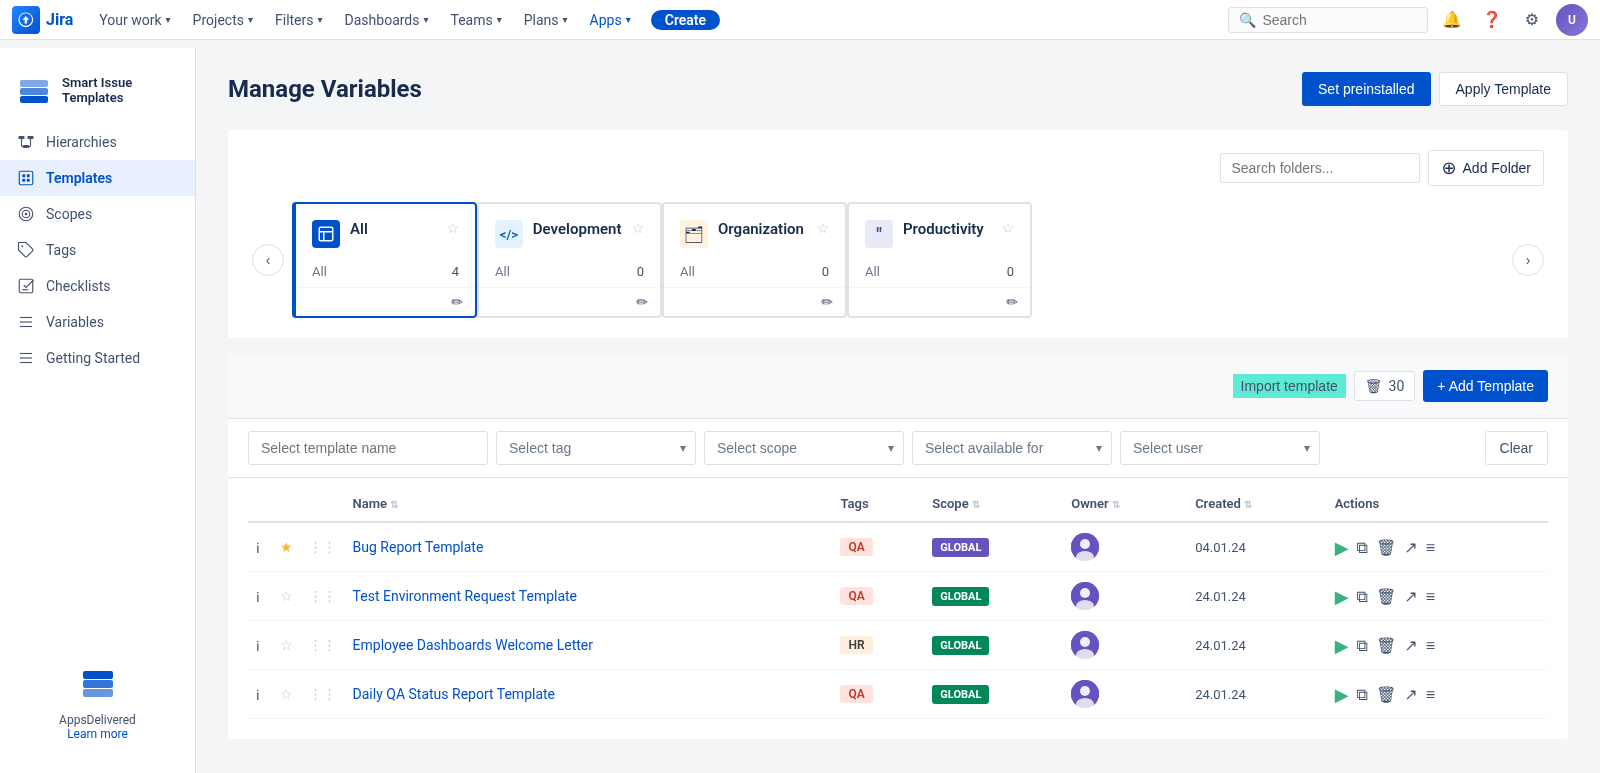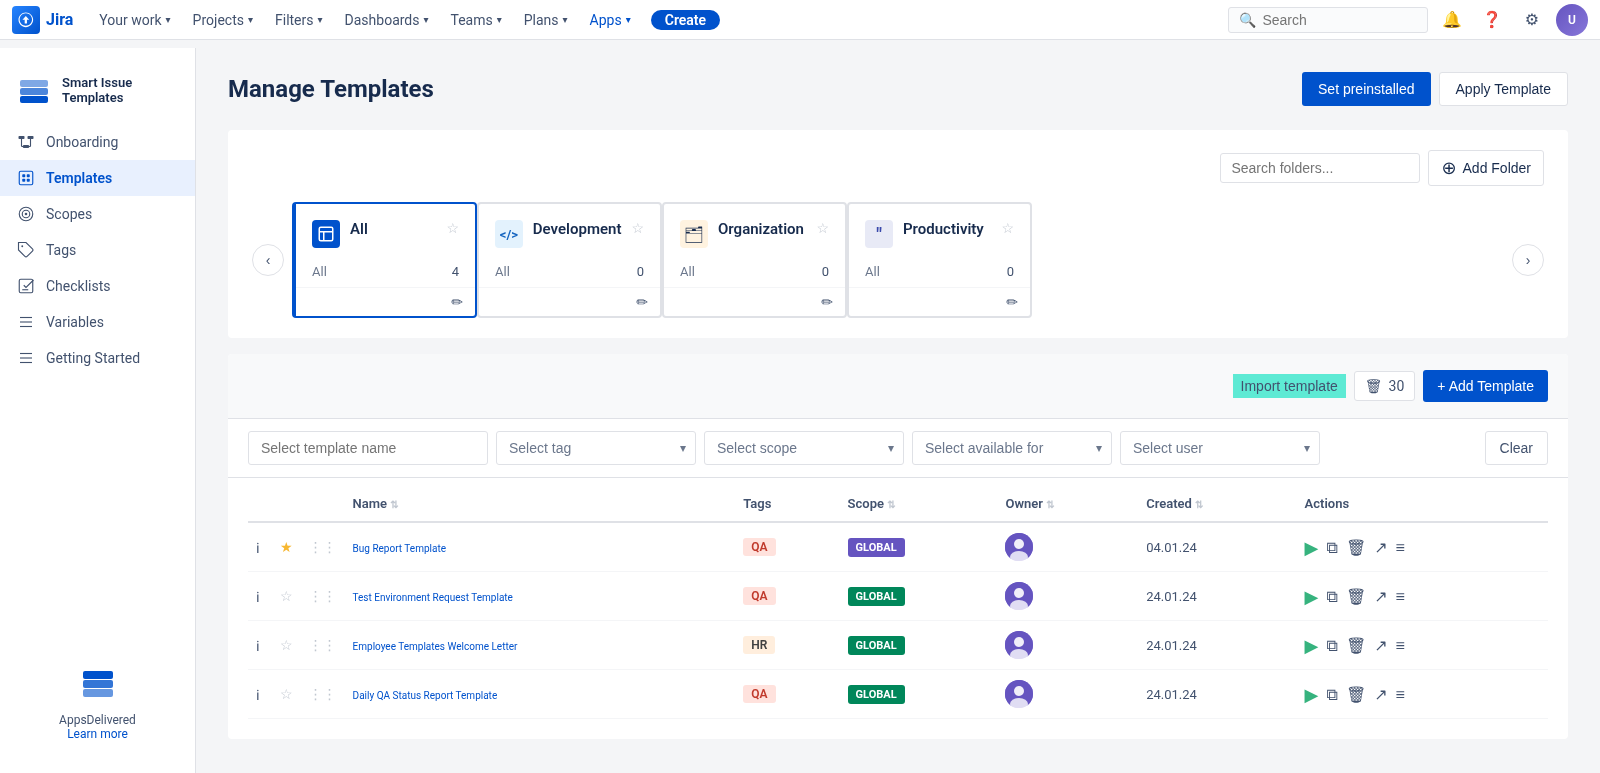--- a/index.html
+++ b/index.html
@@ -85,21 +85,21 @@
     
     .table-wrap { padding: 0 20px 20px; }
     table { width: 100%; border-collapse: collapse; margin-top: 8px; }
     thead th { text-align: left; padding: 10px 8px; font-size: 13px; color: #42526e; font-weight: 600; border-bottom: 2px solid #dfe1e6; white-space: nowrap; }
     thead th .sort-icon { color: #c1c7d0; font-size: 10px; }
     tbody tr { border-bottom: 1px solid #f4f5f7; }
     tbody td { padding: 10px 8px; font-size: 14px; vertical-align: middle; }
     .info-icon { color: #42526e; font-size: 14px; cursor: pointer; }
     .star-icon { color: #c1c7d0; font-size: 14px; cursor: pointer; }
     .star-icon.active { color: #f7b731; }
-    .template-name { color: #0052cc; cursor: pointer; font-size: 10px; }
+    .template-name { color: #0052cc; cursor: pointer; font-size: 14px; }
     .tag-badge { display: inline-block; padding: 2px 8px; border-radius: 3px; font-size: 12px; font-weight: 600; }
     .tag-qa { background: #ffe2dd; color: #c0392b; }
     .tag-hr { background: #ffeedd; color: #404040; }
     .scope-badge { display: inline-block; padding: 3px 8px; border-radius: 3px; font-size: 11px; font-weight: 700; color: white; }
     .scope-global-purple { background: #6554c0; }
     .scope-global-green { background: #00875a; }
     .owner-avatar-placeholder { width: 28px; height: 28px; border-radius: 50%; background: linear-gradient(135deg, #6554c0, #8777d9); display: flex; align-items: center; justify-content: center; color: white; font-size: 11px; font-weight: 600; }
     .created-date { color: #42526e; font-size: 13px; }
     .action-icons { display: flex; align-items: center; gap: 8px; }
     .action-icon { cursor: pointer; color: #42526e; font-size: 16px; }
@@ -161,21 +161,21 @@
         <svg width="18" height="18" viewBox="0 0 24 24" fill="#42526e">
             <rect x="2" y="4" width="8" height="4" rx="1"></rect>
             <rect x="14" y="4" width="8" height="4" rx="1"></rect>
             <rect x="8" y="16" width="8" height="4" rx="1"></rect>
             <line x1="6" y1="8" x2="6" y2="18" stroke="#42526e" stroke-width="1.5"></line>
             <line x1="18" y1="8" x2="18" y2="18" stroke="#42526e" stroke-width="1.5"></line>
             <line x1="6" y1="18" x2="18" y2="18" stroke="#42526e" stroke-width="1.5"></line>
             <line x1="12" y1="18" x2="12" y2="20" stroke="#42526e" stroke-width="1.5"></line>
           </svg>
       </span>
-      <span>Onboarding</span>
+      <span>Hierarchies</span>
     </div>
 
     <div class="sidebar-item active">
       <span class="sidebar-item-icon">
         <svg width="18" height="18" viewBox="0 0 24 24" fill="#0052cc">
             <rect x="3" y="3" width="18" height="18" rx="2" fill="none" stroke="#0052cc" stroke-width="1.5"></rect>
             <rect x="7" y="7" width="4" height="4" rx="1" fill="#0052cc"></rect>
             <rect x="13" y="7" width="4" height="4" rx="1" fill="#0052cc"></rect>
             <rect x="7" y="13" width="4" height="4" rx="1" fill="#0052cc"></rect>
             <rect x="13" y="13" width="4" height="4" rx="1" fill="#0052cc"></rect>
@@ -247,21 +247,21 @@
         </svg>
       </div>
       <div class="sidebar-bottom-text">AppsDelivered</div>
       <div class="sidebar-bottom-link">Learn more</div>
     </div>
   </aside>
 
   <main class="main">
 
     <div class="page-header">
-      <h1 class="page-title">Manage Templates</h1>
+      <h1 class="page-title">Manage Variables</h1>
       <div class="header-actions">
         <button class="btn-primary">Set preinstalled</button>
         <button class="btn-secondary">Apply Template</button>
       </div>
     </div>
 
     <div class="folder-section">
       <div class="folder-controls">
         <input type="text" class="search-folders" placeholder="Search folders..." style="">
         <button class="add-folder-btn">
@@ -493,21 +493,21 @@
               <td>
                 <span class="info-icon">ℹ</span>
               </td>
               <td>
                 <span class="star-icon">☆</span>
               </td>
               <td>
                 <span style="color:#c1c7d0;">⋮⋮</span>
               </td>
               <td>
-                <span class="template-name">Employee Templates Welcome Letter</span>
+                <span class="template-name">Employee Dashboards Welcome Letter</span>
               </td>
               <td>
                 <span class="tag-badge tag-hr">HR</span>
               </td>
               <td>
                 <span class="scope-badge scope-global-green">GLOBAL</span>
               </td>
               <td>
                 <div class="owner-avatar-placeholder">
                   <svg width="28" height="28" viewBox="0 0 28 28">

